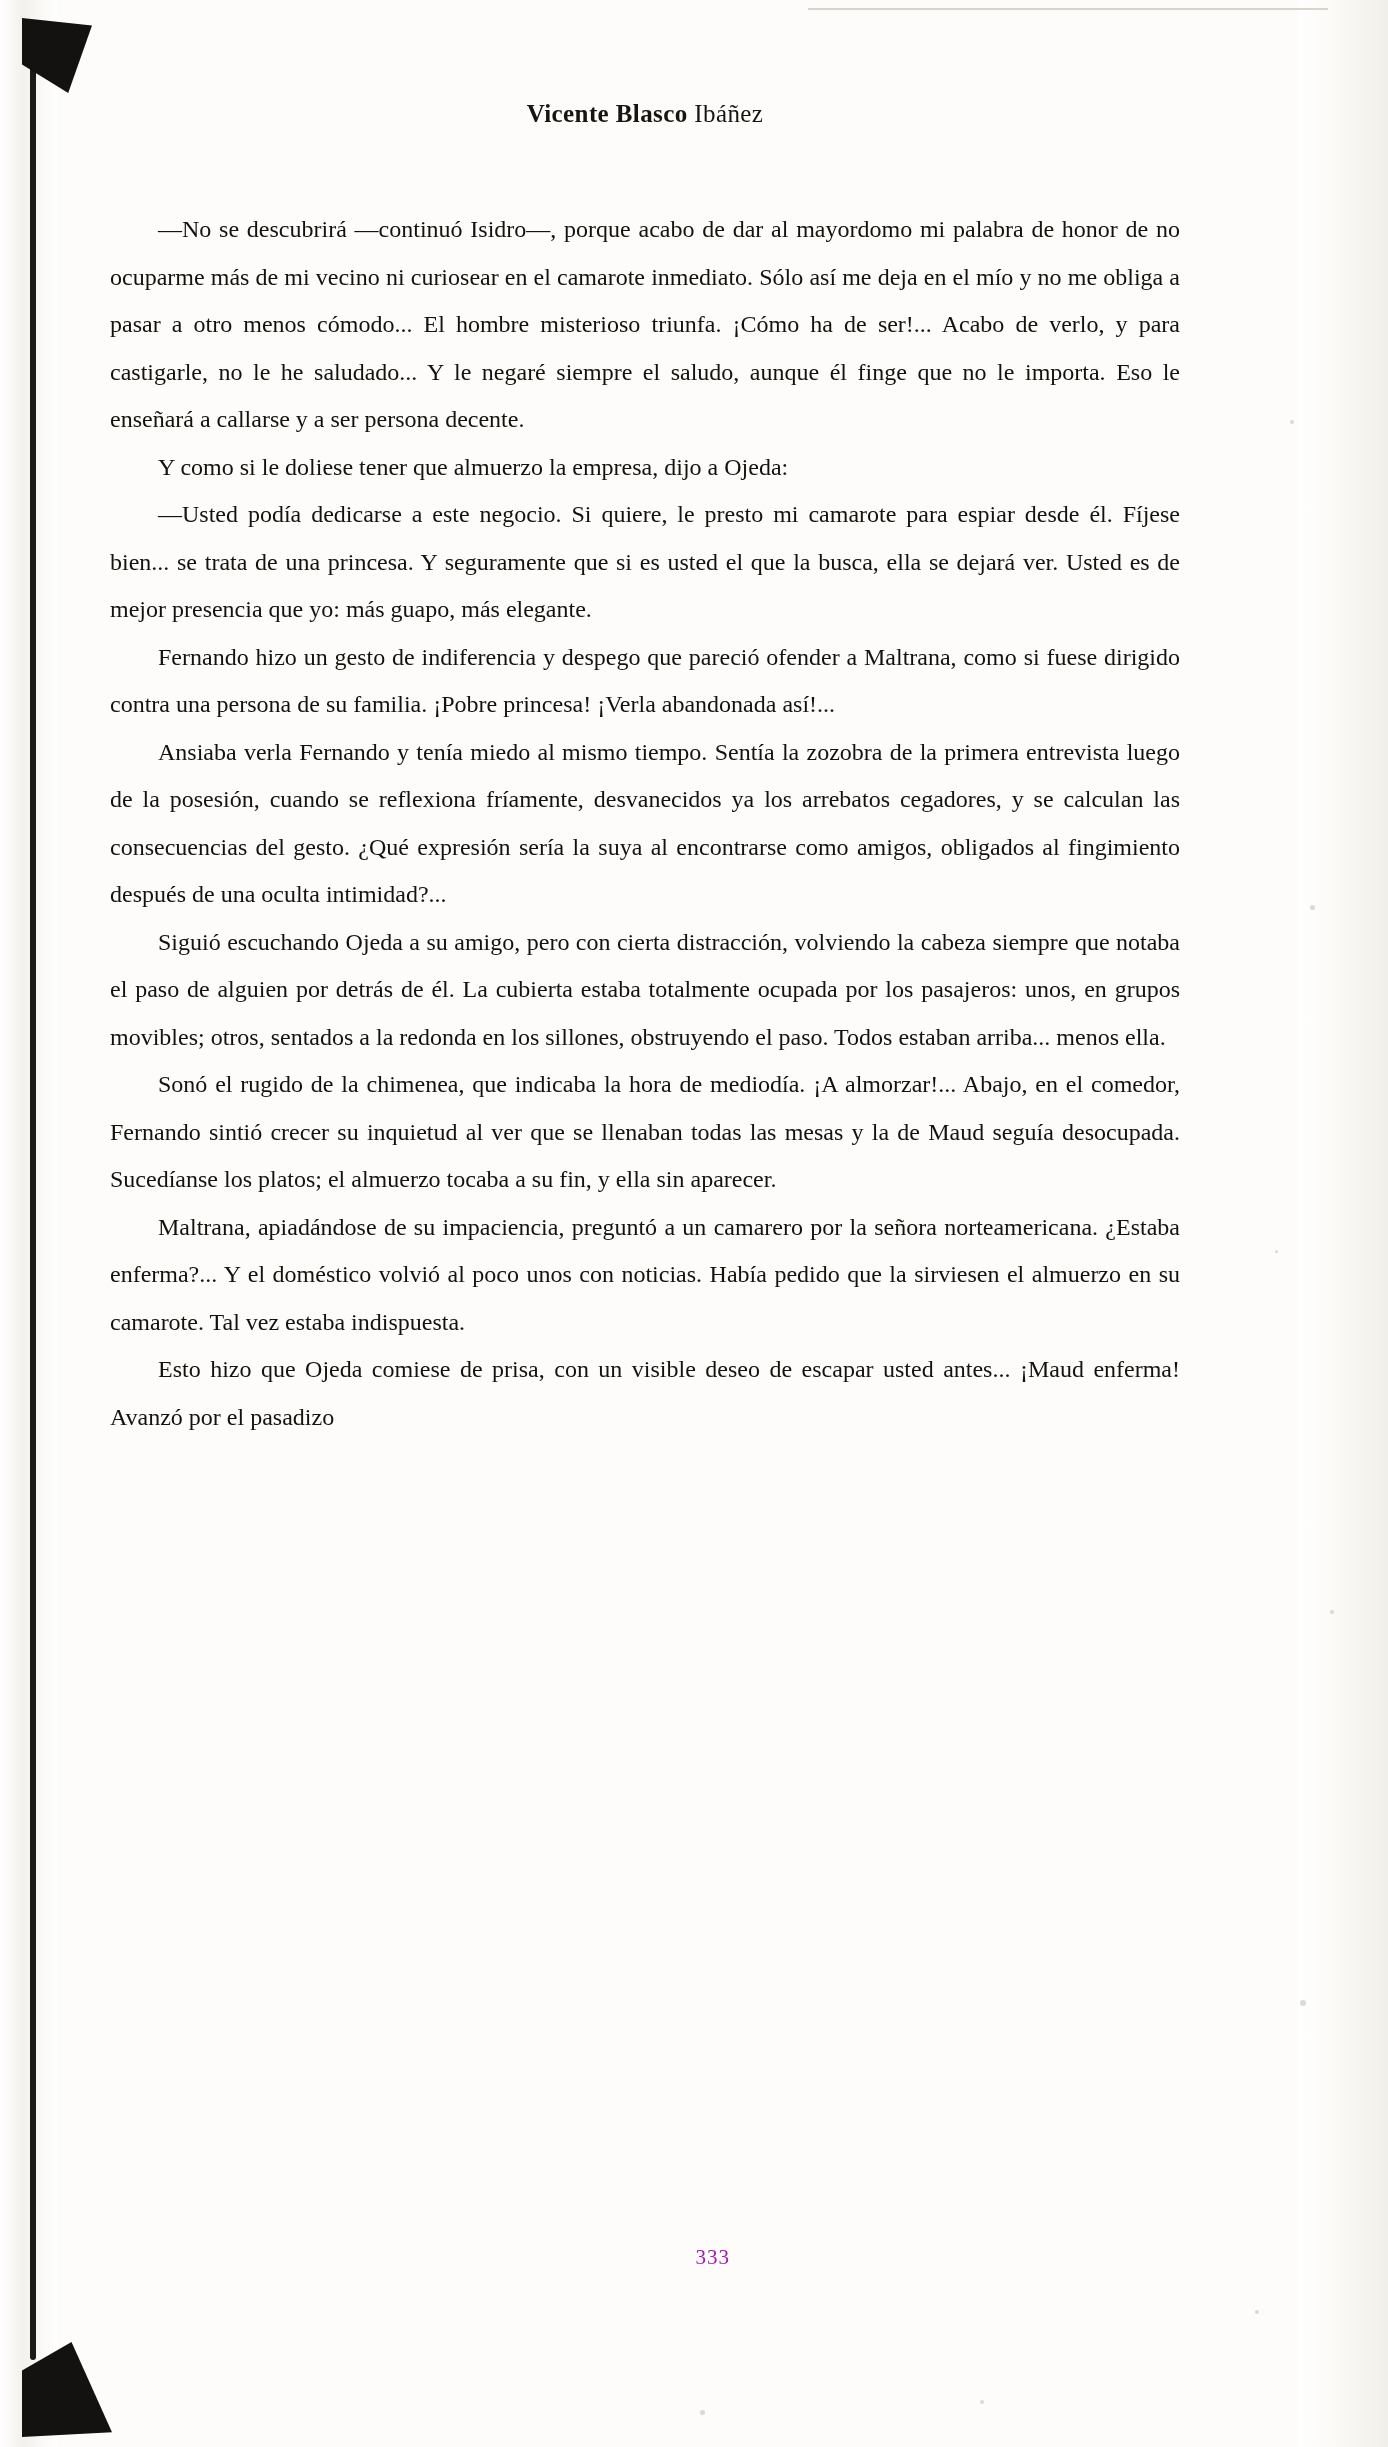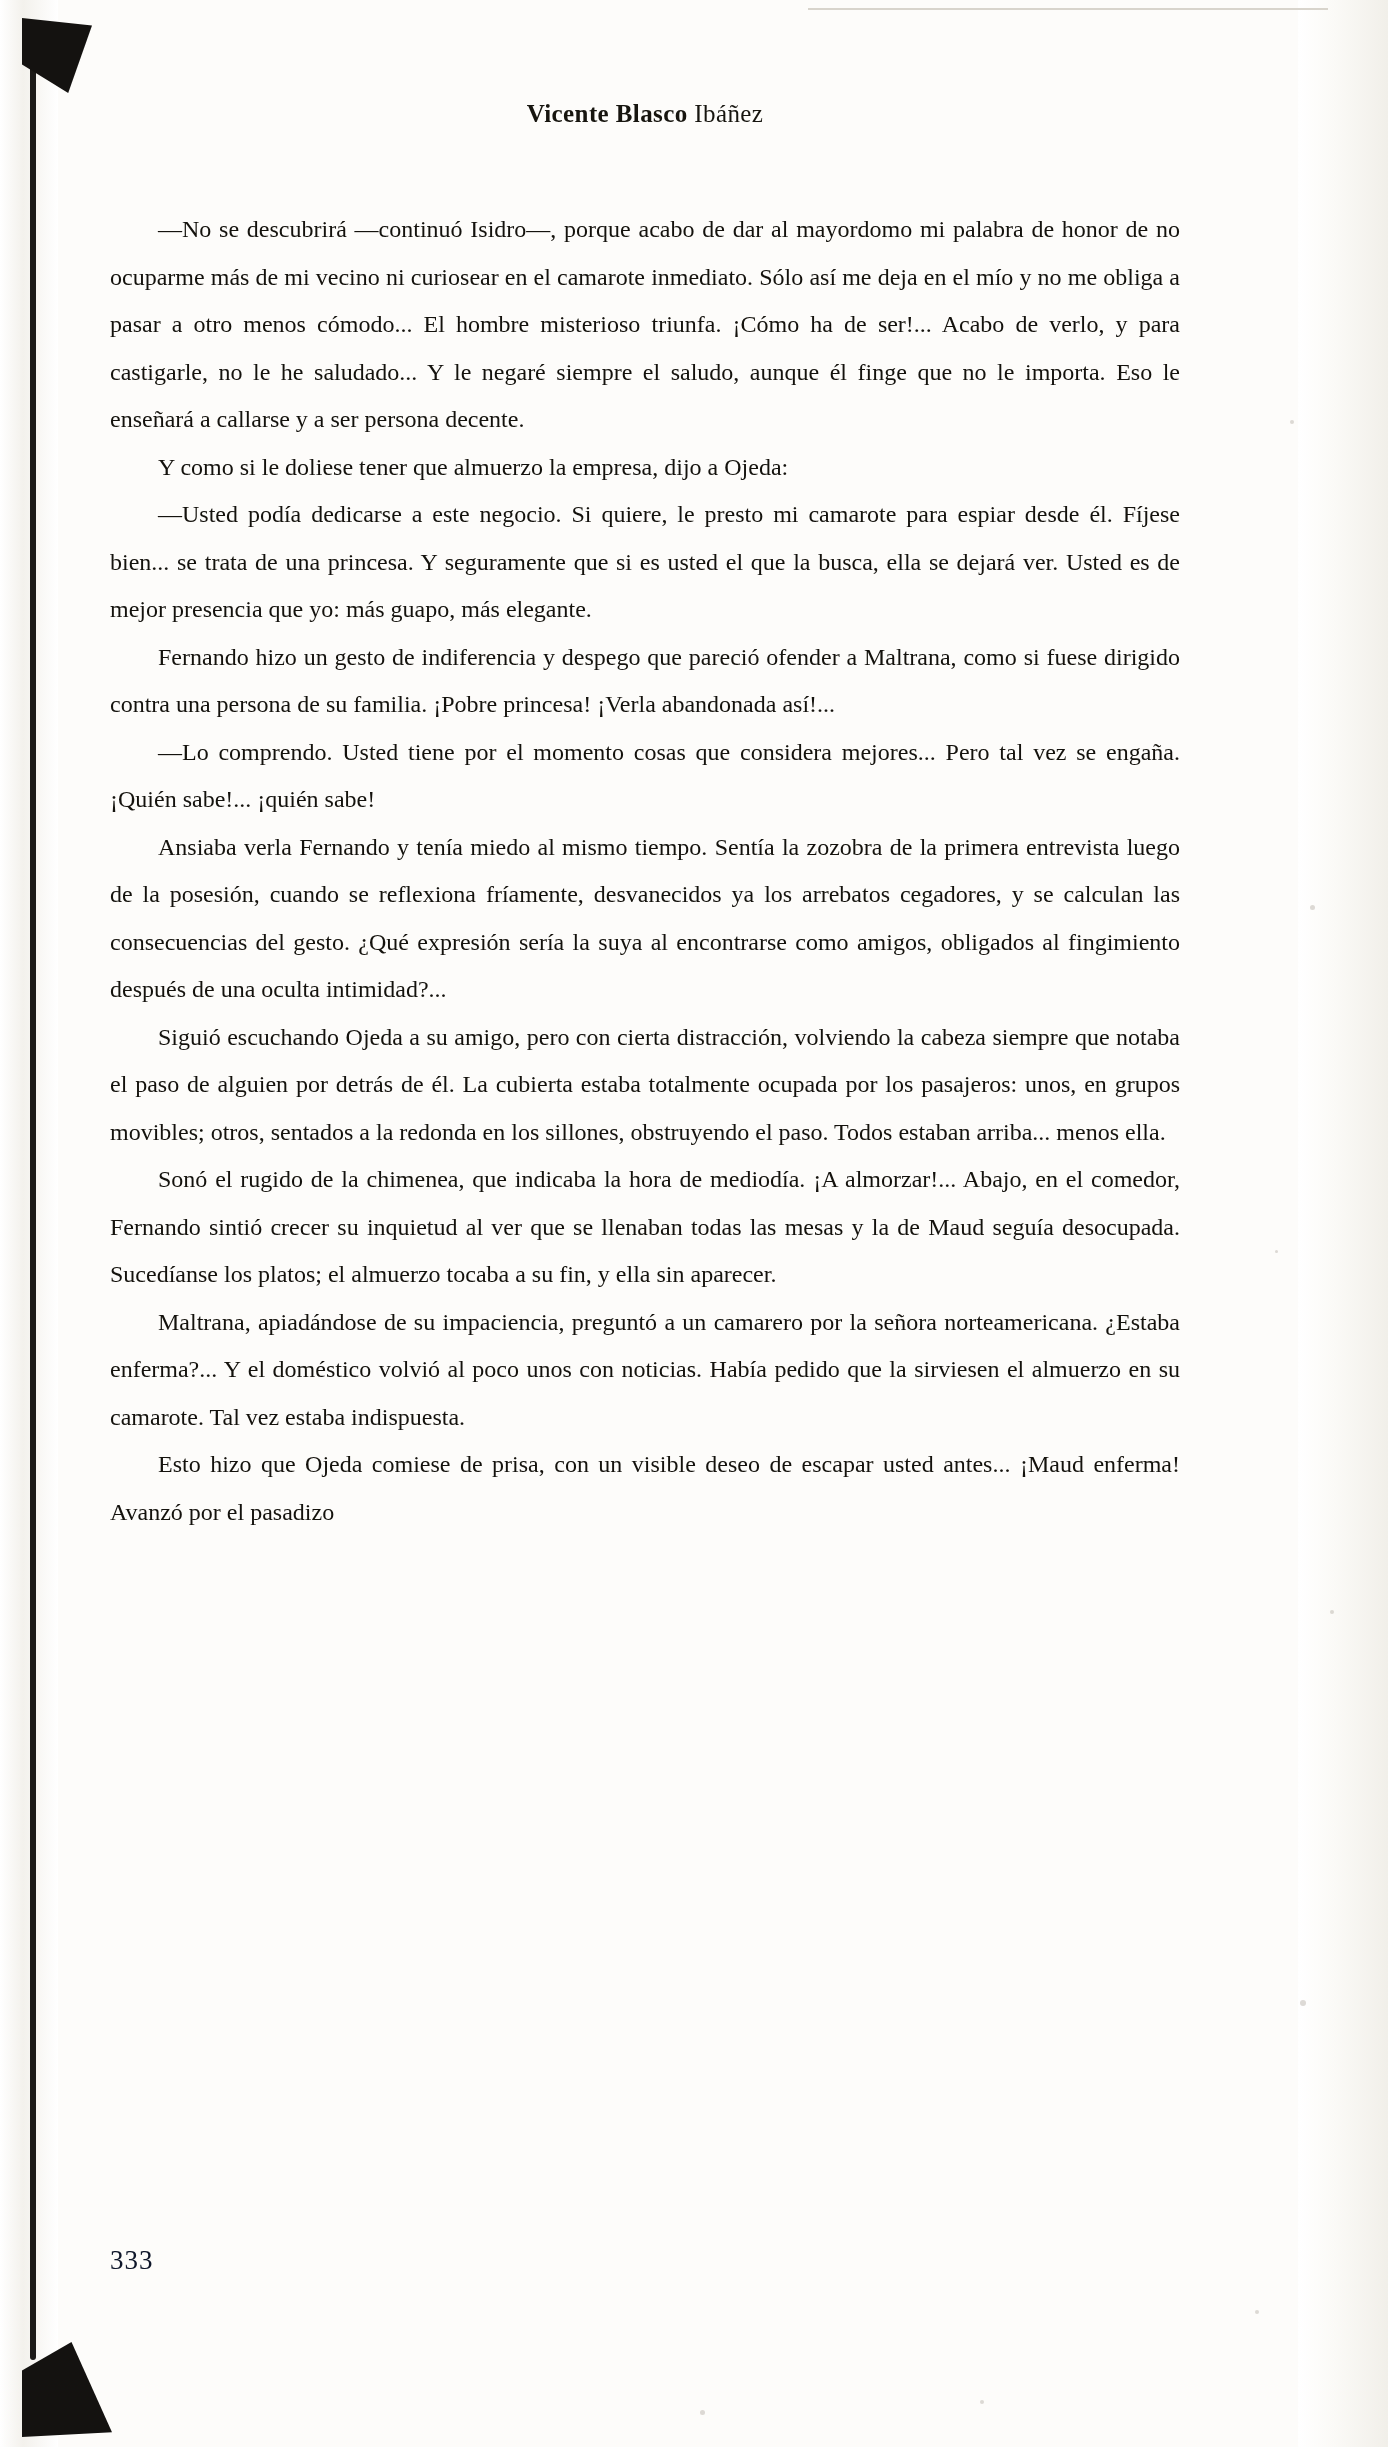--- a/index.html
+++ b/index.html
@@ -99,23 +99,23 @@
   }
   .body-text p {
     margin: 0;
     text-indent: 48px;
   }
   .folio {
     position: absolute;
     left: 110px;
     top: 2245px;
     width: 620px;
-    text-align: left;
-    font-size: 27px;
-    color: #0f172a;
+    text-align: right;
+    font-size: 21px;
+    color: #a21caf;
     letter-spacing: 1px;
   }
 </style>
 </head>
 <body>
 
 <div class="page">
 
   <div class="edge-left"></div>
   <div class="spine"></div>
@@ -137,21 +137,20 @@
 
     <div class="running-head">
       <span class="bold">Vicente Blasco</span><span class="light"> Ibáñez</span>
     </div>
 
     <div class="body-text">
       <p>—No se descubrirá —continuó Isidro—, porque acabo de dar al mayordomo mi palabra de honor de no ocuparme más de mi vecino ni curiosear en el camarote inmediato. Sólo así me deja en el mío y no me obliga a pasar a otro menos cómodo... El hombre misterioso triunfa. ¡Cómo ha de ser!... Acabo de verlo, y para castigarle, no le he saludado... Y le negaré siempre el saludo, aunque él finge que no le importa. Eso le enseñará a callarse y a ser persona decente.</p>
       <p>Y como si le doliese tener que almuerzo la empresa, dijo a Ojeda:</p>
       <p>—Usted podía dedicarse a este negocio. Si quiere, le presto mi camarote para espiar desde él. Fíjese bien... se trata de una princesa. Y seguramente que si es usted el que la busca, ella se dejará ver. Usted es de mejor presencia que yo: más guapo, más elegante.</p>
       <p>Fernando hizo un gesto de indiferencia y despego que pareció ofender a Maltrana, como si fuese dirigido contra una persona de su familia. ¡Pobre princesa! ¡Verla abandonada así!...</p>
-      <p>—Lo comprendo. Usted tiene por el momento cosas que considera mejores... Pero tal vez se engaña. ¡Quién sabe!... ¡quién sabe!</p>
       <p>Ansiaba verla Fernando y tenía miedo al mismo tiempo. Sentía la zozobra de la primera entrevista luego de la posesión, cuando se reflexiona fríamente, desvanecidos ya los arrebatos cegadores, y se calculan las consecuencias del gesto. ¿Qué expresión sería la suya al encontrarse como amigos, obligados al fingimiento después de una oculta intimidad?...</p>
       <p>Siguió escuchando Ojeda a su amigo, pero con cierta distracción, volviendo la cabeza siempre que notaba el paso de alguien por detrás de él. La cubierta estaba totalmente ocupada por los pasajeros: unos, en grupos movibles; otros, sentados a la redonda en los sillones, obstruyendo el paso. Todos estaban arriba... menos ella.</p>
       <p>Sonó el rugido de la chimenea, que indicaba la hora de mediodía. ¡A almorzar!... Abajo, en el comedor, Fernando sintió crecer su inquietud al ver que se llenaban todas las mesas y la de Maud seguía desocupada. Sucedíanse los platos; el almuerzo tocaba a su fin, y ella sin aparecer.</p>
       <p>Maltrana, apiadándose de su impaciencia, preguntó a un camarero por la señora norteamericana. ¿Estaba enferma?... Y el doméstico volvió al poco unos con noticias. Había pedido que la sirviesen el almuerzo en su camarote. Tal vez estaba indispuesta.</p>
       <p>Esto hizo que Ojeda comiese de prisa, con un visible deseo de escapar usted antes... ¡Maud enferma! Avanzó por el pasadizo</p>
     </div>
   </div>
 
   <div class="folio">333</div>
 

